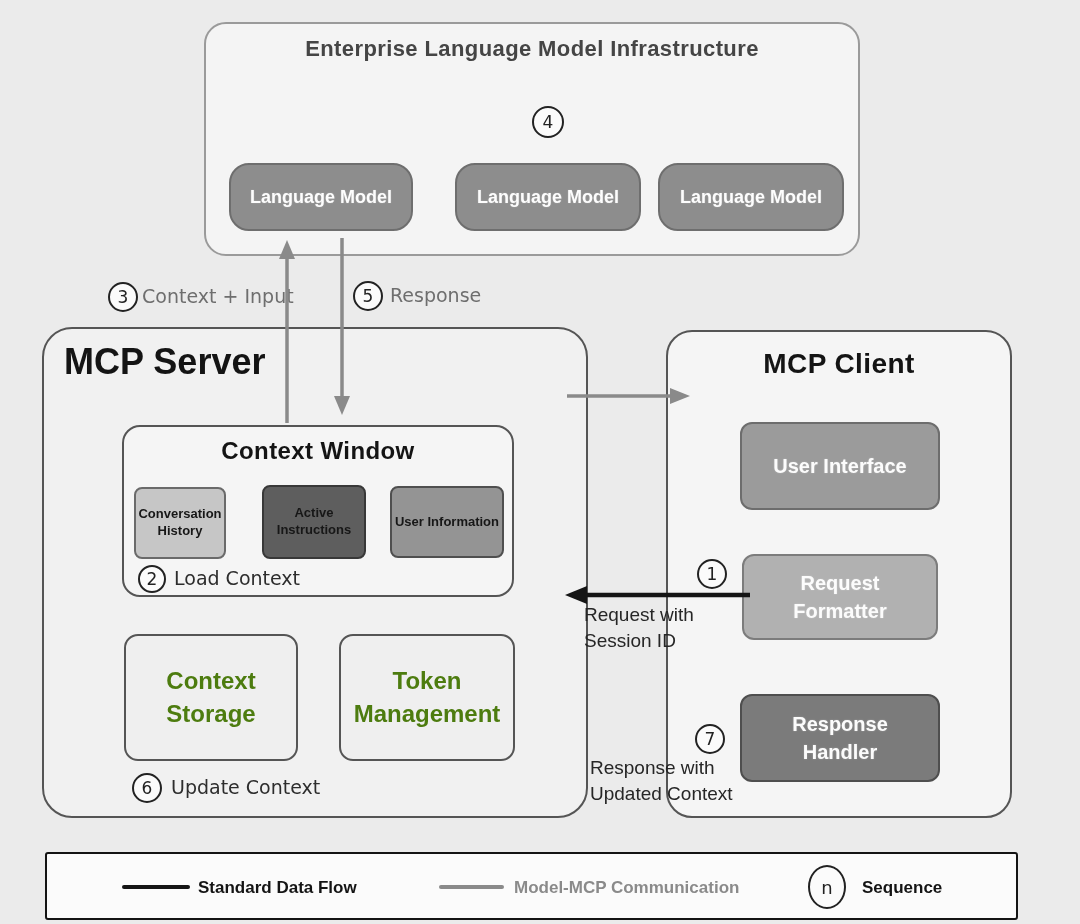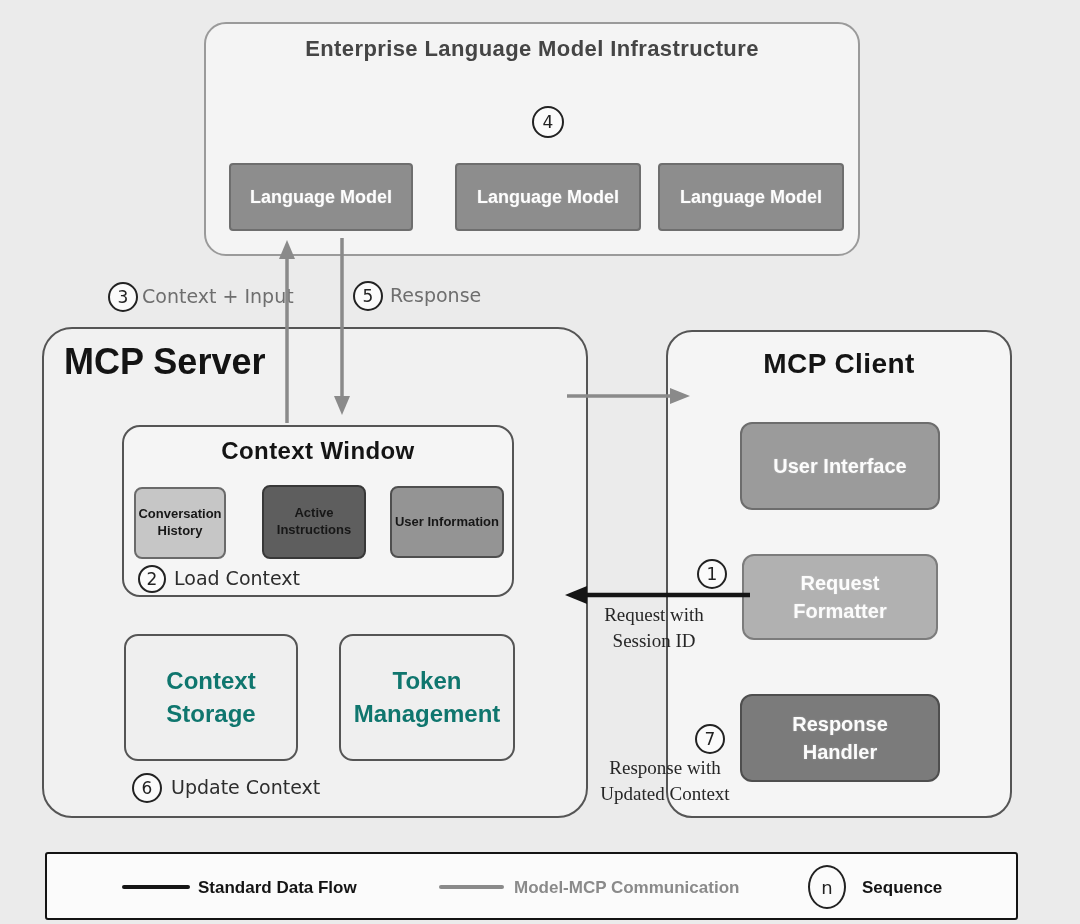--- a/index.html
+++ b/index.html
@@ -12,21 +12,21 @@
   .panel{
     position:absolute;background:#f4f4f4;border:2px solid #9a9a9a;border-radius:22px;
     box-sizing:border-box;
   }
   .panel-dark-border{border-color:#555;}
   .panel-title{
     position:absolute;left:0;right:0;text-align:center;font-weight:bold;color:#454545;
     letter-spacing:.4px;
   }
   .lm-box{
-    position:absolute;background:#8d8d8d;border:2px solid #6e6e6e;border-radius:4px;
+    position:absolute;background:#8d8d8d;border:2px solid #6e6e6e;border-radius:20px;
     color:#fdfdfd;font-weight:bold;font-size:18px;display:flex;align-items:center;
     justify-content:center;box-sizing:border-box;text-shadow:0 0 2px rgba(255,255,255,.25);
   }
   .seq-circle{
     position:absolute;background:#fbfbfb;border:2.5px solid #222;border-radius:50%;
     display:flex;align-items:center;justify-content:center;font-size:17px;color:#222;
     box-sizing:border-box;font-family:"DejaVu Sans",sans-serif;
   }
   .flow-note{
     position:absolute;color:#6e6e6e;font-size:19px;font-family:"DejaVu Sans",sans-serif;
@@ -35,31 +35,31 @@
   .flow-note.dark{color:#2d2d2d;}
   .big-title{position:absolute;font-weight:bold;color:#141414;}
   .chip{
     position:absolute;border-radius:8px;box-sizing:border-box;display:flex;align-items:center;
     justify-content:center;text-align:center;font-weight:bold;font-size:13px;color:#171717;
     line-height:1.3;padding:2px;
   }
   .module{
     position:absolute;background:#efefef;border:2px solid #555;border-radius:14px;
     box-sizing:border-box;display:flex;align-items:center;justify-content:center;
-    text-align:center;font-weight:bold;font-size:24px;color:#0f766e;line-height:1.35;
+    text-align:center;font-weight:bold;font-size:24px;color:#4d7c0f;line-height:1.35;
     padding:6px 18px;
   }
   .client-block{
     position:absolute;border-radius:12px;box-sizing:border-box;display:flex;align-items:center;
     justify-content:center;text-align:center;font-weight:bold;font-size:20px;color:#fcfcfc;
     line-height:1.4;padding:4px 24px;text-shadow:0 0 2px rgba(255,255,255,.3);
   }
   .two-line-note{
-    position:absolute;color:#262626;font-size:19px;text-align:center;line-height:1.35;
-    font-family:Liberation Serif, serif;
+    position:absolute;color:#262626;font-size:19px;text-align:left;line-height:1.35;
+    font-family:Liberation Sans, sans-serif;
   }
   #legend{
     position:absolute;background:#fbfbfb;border:2.5px solid #141414;border-radius:3px;
     box-sizing:border-box;
   }
   .legend-swatch{position:absolute;height:4px;border-radius:2px;}
   .legend-label{position:absolute;font-weight:bold;font-size:17px;white-space:nowrap;}
   svg.arrows{position:absolute;left:0;top:0;pointer-events:none;}
 </style>
 </head>

